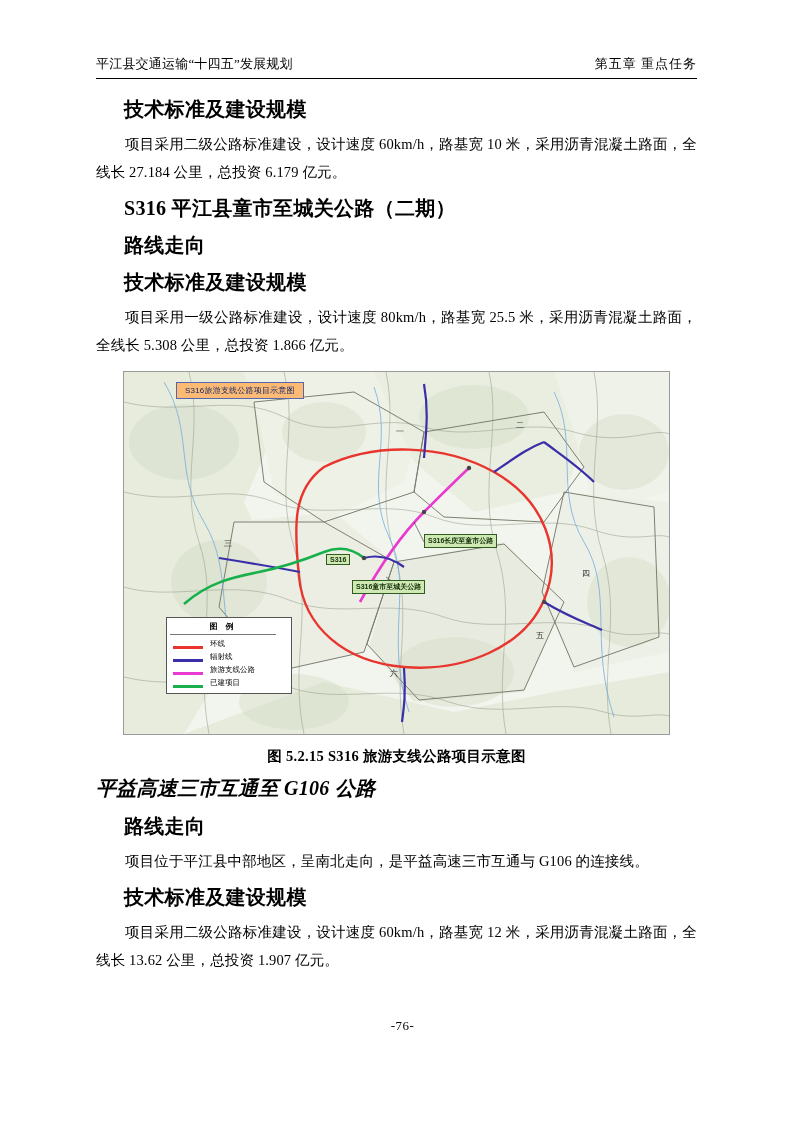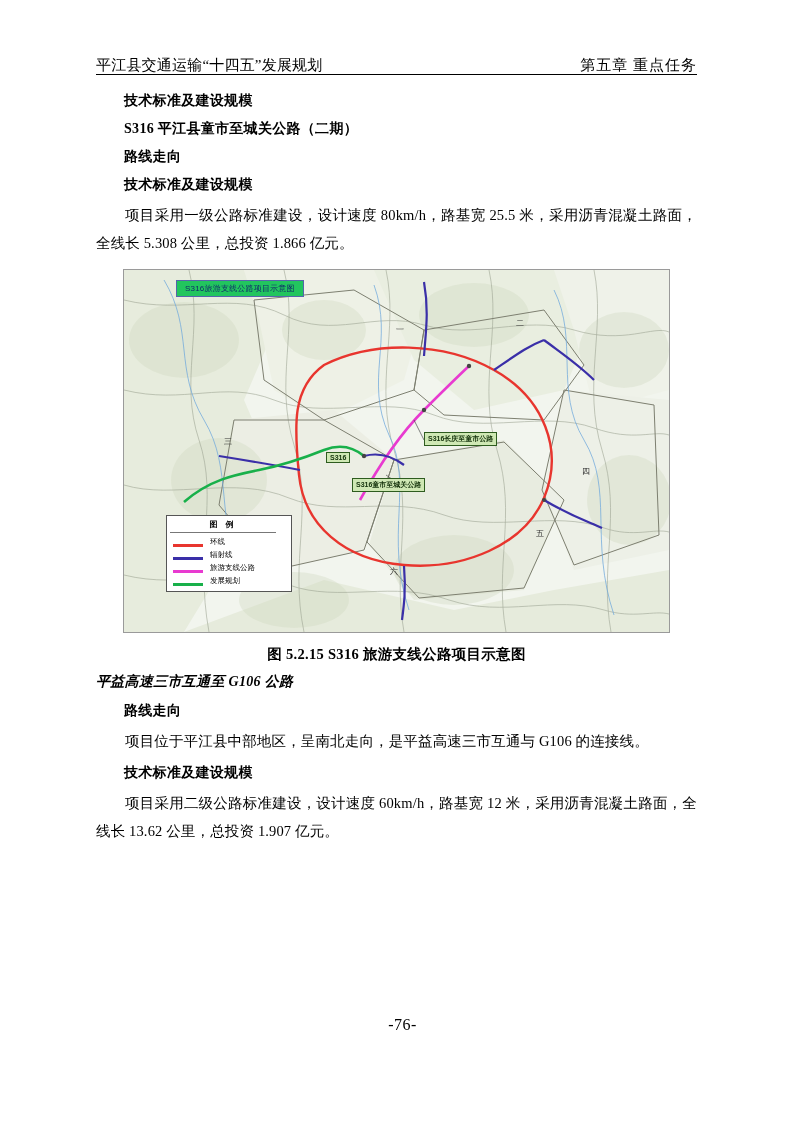--- a/index.html
+++ b/index.html
@@ -21,33 +21,34 @@
     width: 793px;
     height: 1122px;
     box-sizing: border-box;
     padding: 56px 96px 0 96px;
   }
   
   .header {
     display: flex;
     justify-content: space-between;
     align-items: flex-end;
-    font-size: 15px;
+    font-size: 13px;
     line-height: 1.2;
+    padding-bottom: 6px;
     border-bottom: 1.1px solid #000;
     letter-spacing: 0.2px;
   }
   .header-left { white-space: nowrap; }
   .header-right { white-space: nowrap; letter-spacing: 1px; }
 
   
   .content { padding-top: 11px; }
 
   h3.sub-head {
-    font-size: 14px;
+    font-size: 20px;
     font-weight: bold;
     margin: 0;
     padding: 6px 0 4px 0;
     text-indent: 28px;
     letter-spacing: 0.3px;
   }
   h3.sub-head.center {
     text-indent: 0;
     text-align: left;
     padding: 9px 0 5px 0;
@@ -84,21 +85,21 @@
     padding-top: 12px;
     letter-spacing: 0.3px;
   }
 
   
   .map-svg { position: absolute; left:0; top:0; }
 
   .map-title-box {
     position: absolute;
     left: 52px; top: 10px;
-    background: #22c55e;
+    background: #fdba74;
     border: 1px solid #5566aa;
     padding: 2px 8px;
     font-family: "Liberation Sans", sans-serif;
     font-size: 8px;
     color: #102a6b;
     letter-spacing: 0.2px;
     white-space: nowrap;
   }
 
   .legend-box {
@@ -150,37 +151,38 @@
     font-size: 8px;
     color: #333;
   }
 
   
   .footer {
     position: absolute;
     left: 12px; right: 0;
     bottom: 88px;
     text-align: center;
-    font-size: 16px;
+    font-size: 13px;
     letter-spacing: 0.5px;
   }
 </style>
 </head>
 <body>
 
 <div class="page">
 
   <div class="header">
     <div class="header-left">平江县交通运输“十四五”发展规划</div>
     <div class="header-right">第五章  重点任务</div>
   </div>
 
   <div class="content">
 
     <h3 class="sub-head">技术标准及建设规模</h3>
+    <p class="para">项目采用二级公路标准建设，设计速度 60km/h，路基宽 10 米，采用沥青混凝土路面，全线长 27.184 公里，总投资 6.179 亿元。</p>
     <h3 class="sub-head">S316 平江县童市至城关公路（二期）</h3>
     <h3 class="sub-head">路线走向</h3>
     <h3 class="sub-head">技术标准及建设规模</h3>
     <p class="para">项目采用一级公路标准建设，设计速度 80km/h，路基宽 25.5 米，采用沥青混凝土路面，全线长 5.308 公里，总投资 1.866 亿元。</p>
 
     <div class="figure-wrap">
       <div class="map-frame">
 
         <svg class="map-svg" width="545" height="362" viewBox="0 0 545 362">
 
@@ -282,21 +284,21 @@
           <div class="legend-row">
             <span class="legend-swatch" style="background:#3a2fa8"></span>
             <span class="legend-label">辐射线</span>
           </div>
           <div class="legend-row">
             <span class="legend-swatch" style="background:#e83ad0"></span>
             <span class="legend-label">旅游支线公路</span>
           </div>
           <div class="legend-row">
             <span class="legend-swatch" style="background:#18b04a"></span>
-            <span class="legend-label">发展规划</span>
+            <span class="legend-label">已建项目</span>
           </div>
         </div>
 
       </div>
       <div class="figure-caption">图 5.2.15 S316 旅游支线公路项目示意图</div>
     </div>
 
     <h3 class="sub-head center">平益高速三市互通至 G106 公路</h3>
     <h3 class="sub-head">路线走向</h3>
     <p class="para">项目位于平江县中部地区，呈南北走向，是平益高速三市互通与 G106 的连接线。</p>

